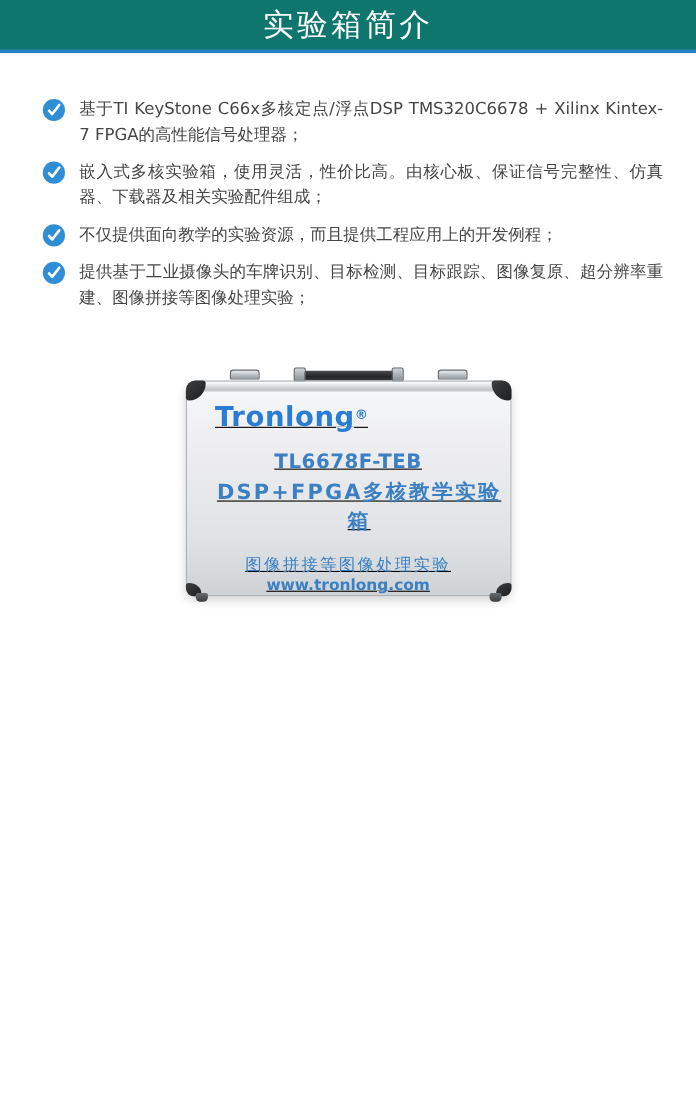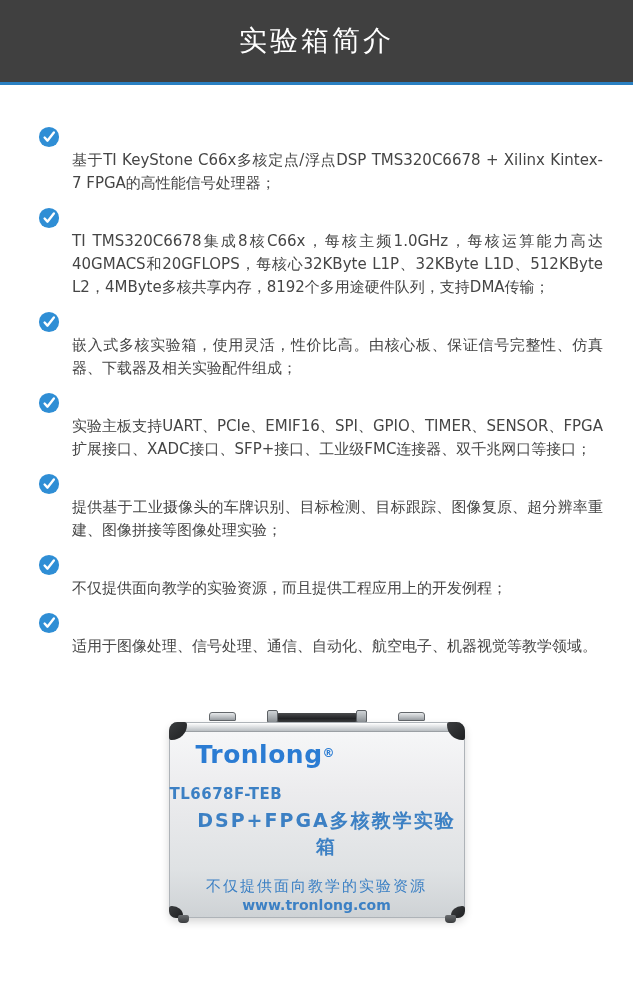--- a/index.html
+++ b/index.html
@@ -7,22 +7,22 @@
   body {
     height: 1000px;
     background: #ffffff;
     font-family: "DejaVu Sans", "Liberation Sans", sans-serif;
     overflow: hidden;
     position: relative;
   }
 
   
   .header {
-    height: 85px;
-    background: #404040;
+    height: 48px;
+    background: #0f766e;
     border-bottom: 3px solid #2a80c2;
     display: flex;
     align-items: center;
     justify-content: center;
   }
   .header-title {
     color: #ffffff;
     font-size: 28px;
     font-weight: 400;
     letter-spacing: 3px;
@@ -45,21 +45,20 @@
     margin-right: 12px;
     margin-top: 1px;
   }
   .check svg { width: 22px; height: 22px; display: block; }
   .ftext {
     flex: 1;
     font-size: 15px;
     line-height: 23px;
     color: #454545;
     text-align: justify;
-    margin-top: 24px;
   }
 
   
   .case-area {
     margin-top: 50px;
     position: relative;
     width: 633px;
   }
   .handle-row {
     position: relative;
@@ -103,20 +102,21 @@
 
   .case-body {
     position: relative;
     width: 296px;
     height: 196px;
     margin: 0 auto;
     border: 1px solid #aeb3b8;
     border-radius: 9px;
     background: linear-gradient(180deg, #f7f8f9 0%, #ececee 35%, #dfe2e4 75%, #ced2d5 100%);
     box-shadow: 0 4px 9px rgba(0,0,0,0.16);
+    text-decoration: underline;
   }
   .case-rim {
     position: absolute;
     top: 0; left: 0; right: 0;
     height: 9px;
     border-radius: 8px 8px 0 0;
     background: linear-gradient(180deg, #ffffff, #b9bec2);
     border-bottom: 1px solid #9ba0a4;
   }
   .case-corner {
@@ -150,22 +150,22 @@
     font-weight: bold;
     letter-spacing: 0.5px;
   }
   .brand-reg {
     font-size: 12px;
     font-weight: bold;
     vertical-align: super;
   }
   .case-model {
     margin-top: 14px;
-    text-align: left;
-    font-size: 15px;
+    text-align: center;
+    font-size: 18px;
     font-weight: bold;
     color: #3c80c4;
     letter-spacing: 0.5px;
   }
   .case-subtitle {
     margin-top: 5px;
     text-align: center;
     font-size: 19px;
     font-weight: 600;
     color: #3c80c4;
@@ -204,66 +204,39 @@
       </span>
     <span class="ftext">基于TI KeyStone C66x多核定点/浮点DSP TMS320C6678 + Xilinx Kintex-7 FPGA的高性能信号处理器；</span>
   </li>
   <li class="feature">
     <span class="check">
         <svg viewBox="0 0 24 24">
           <circle cx="12" cy="12" r="11" fill="#2f8ed5"></circle>
           <path d="M7.2 12.6l3.1 3.4 7-9" stroke="#ffffff" stroke-width="2.6" fill="none" stroke-linecap="round" stroke-linejoin="round"></path>
         </svg>
       </span>
-    <span class="ftext">TI TMS320C6678集成8核C66x，每核主频1.0GHz，每核运算能力高达40GMACS和20GFLOPS，每核心32KByte L1P、32KByte L1D、512KByte L2，4MByte多核共享内存，8192个多用途硬件队列，支持DMA传输；</span>
-  </li>
-  <li class="feature">
-    <span class="check">
-        <svg viewBox="0 0 24 24">
-          <circle cx="12" cy="12" r="11" fill="#2f8ed5"></circle>
-          <path d="M7.2 12.6l3.1 3.4 7-9" stroke="#ffffff" stroke-width="2.6" fill="none" stroke-linecap="round" stroke-linejoin="round"></path>
-        </svg>
-      </span>
     <span class="ftext">嵌入式多核实验箱，使用灵活，性价比高。由核心板、保证信号完整性、仿真器、下载器及相关实验配件组成；</span>
   </li>
   <li class="feature">
     <span class="check">
         <svg viewBox="0 0 24 24">
           <circle cx="12" cy="12" r="11" fill="#2f8ed5"></circle>
           <path d="M7.2 12.6l3.1 3.4 7-9" stroke="#ffffff" stroke-width="2.6" fill="none" stroke-linecap="round" stroke-linejoin="round"></path>
         </svg>
       </span>
-    <span class="ftext">实验主板支持UART、PCIe、EMIF16、SPI、GPIO、TIMER、SENSOR、FPGA扩展接口、XADC接口、SFP+接口、工业级FMC连接器、双千兆网口等接口；</span>
+    <span class="ftext">不仅提供面向教学的实验资源，而且提供工程应用上的开发例程；</span>
   </li>
   <li class="feature">
     <span class="check">
         <svg viewBox="0 0 24 24">
           <circle cx="12" cy="12" r="11" fill="#2f8ed5"></circle>
           <path d="M7.2 12.6l3.1 3.4 7-9" stroke="#ffffff" stroke-width="2.6" fill="none" stroke-linecap="round" stroke-linejoin="round"></path>
         </svg>
       </span>
     <span class="ftext">提供基于工业摄像头的车牌识别、目标检测、目标跟踪、图像复原、超分辨率重建、图像拼接等图像处理实验；</span>
-  </li>
-  <li class="feature">
-    <span class="check">
-        <svg viewBox="0 0 24 24">
-          <circle cx="12" cy="12" r="11" fill="#2f8ed5"></circle>
-          <path d="M7.2 12.6l3.1 3.4 7-9" stroke="#ffffff" stroke-width="2.6" fill="none" stroke-linecap="round" stroke-linejoin="round"></path>
-        </svg>
-      </span>
-    <span class="ftext">不仅提供面向教学的实验资源，而且提供工程应用上的开发例程；</span>
-  </li>
-  <li class="feature">
-    <span class="check">
-        <svg viewBox="0 0 24 24">
-          <circle cx="12" cy="12" r="11" fill="#2f8ed5"></circle>
-          <path d="M7.2 12.6l3.1 3.4 7-9" stroke="#ffffff" stroke-width="2.6" fill="none" stroke-linecap="round" stroke-linejoin="round"></path>
-        </svg>
-      </span>
-    <span class="ftext">适用于图像处理、信号处理、通信、自动化、航空电子、机器视觉等教学领域。</span>
   </li>
 </ul>
 
 <div class="case-area">
   <div class="handle-row">
     <div class="case-latch left"></div>
     <div class="case-handle"></div>
     <div class="case-latch right"></div>
   </div>
   <div class="case-body">
@@ -271,19 +244,19 @@
     <div class="case-corner tl"></div>
     <div class="case-corner tr"></div>
     <div class="case-corner bl"></div>
     <div class="case-corner br"></div>
 
     <div class="brand-row">
       <span class="brand">Tronlong</span><span class="brand-reg">®</span>
     </div>
     <div class="case-model">TL6678F-TEB</div>
     <div class="case-subtitle">DSP+FPGA多核教学实验箱</div>
-    <div class="case-company">不仅提供面向教学的实验资源</div>
+    <div class="case-company">图像拼接等图像处理实验</div>
     <div class="case-website">www.tronlong.com</div>
 
     <div class="case-foot left"></div>
     <div class="case-foot right"></div>
   </div>
 </div>
 
 </body></html>

